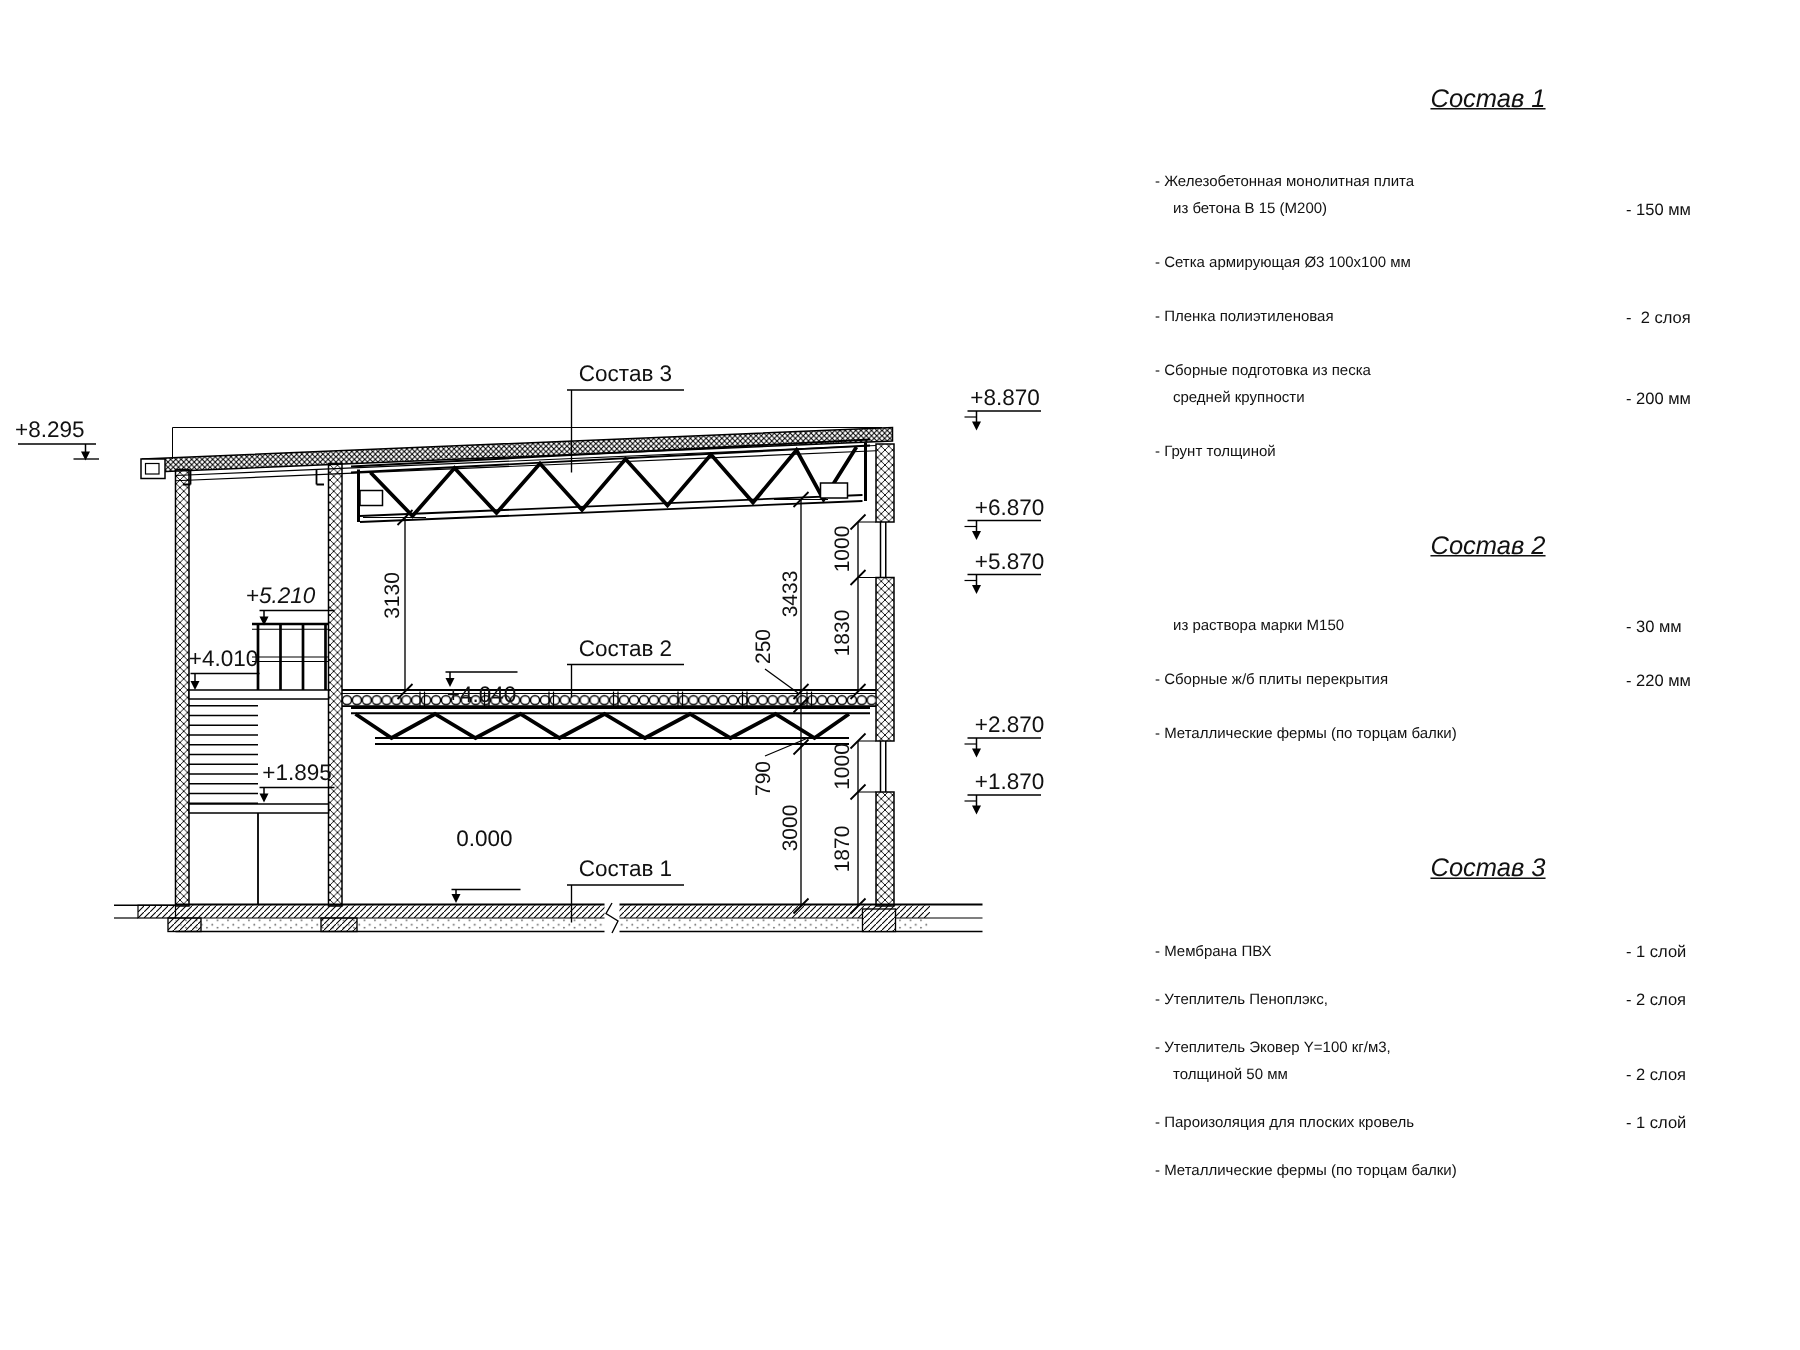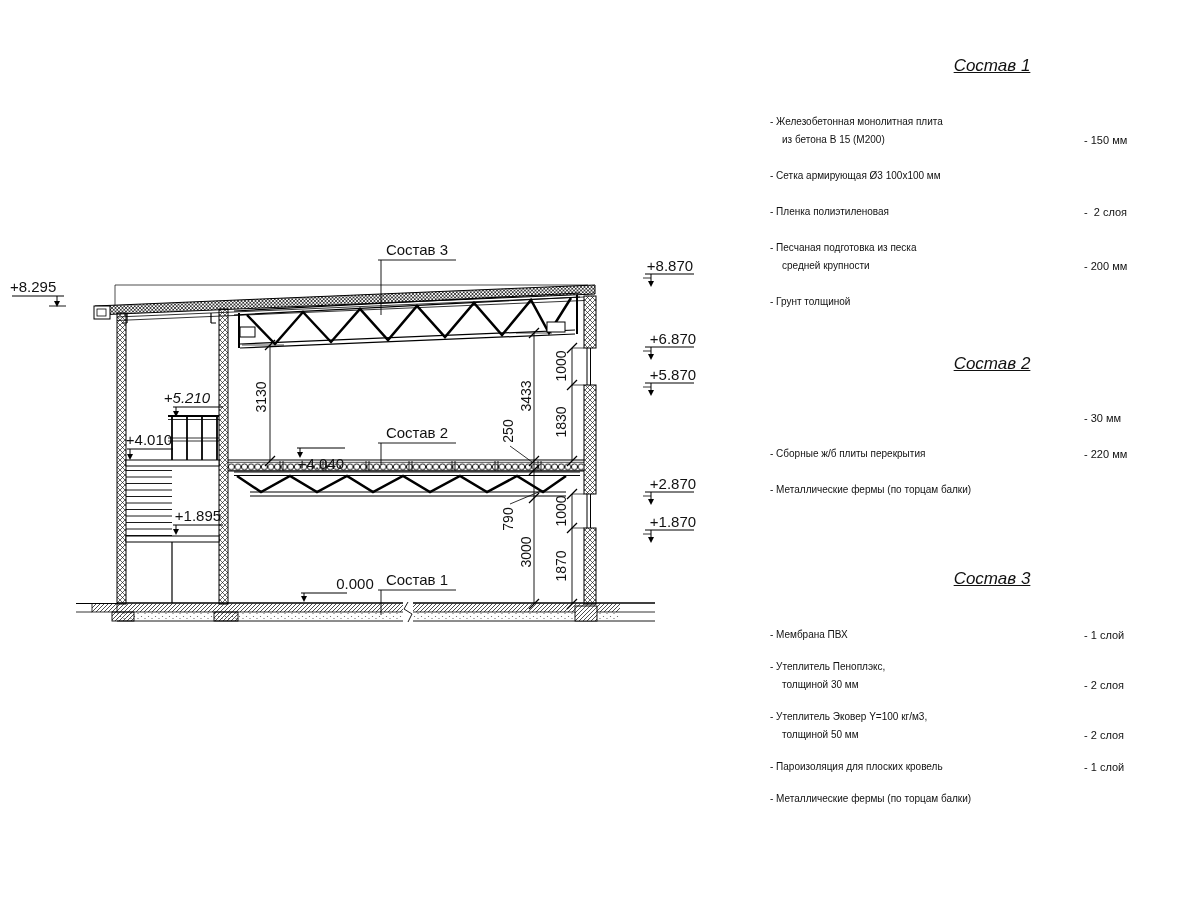--- a/index.html
+++ b/index.html
@@ -261,21 +261,21 @@
   <div class="lbl" style="left:10px;top:279px;width:54px;">+8.295</div>
   <div class="lbl ctr" style="left:645px;top:258px;width:50px;">+8.870</div>
   <div class="lbl ctr" style="left:648px;top:331px;width:50px;">+6.870</div>
   <div class="lbl ctr" style="left:648px;top:367px;width:50px;">+5.870</div>
   <div class="lbl ctr" style="left:648px;top:476px;width:50px;">+2.870</div>
   <div class="lbl ctr" style="left:648px;top:514px;width:50px;">+1.870</div>
   <div class="lbl ctr" style="left:162px;top:390px;width:50px;font-style:italic;">+5.210</div>
   <div class="lbl ctr" style="left:124px;top:432px;width:50px;">+4.010</div>
   <div class="lbl ctr" style="left:173px;top:508px;width:50px;">+1.895</div>
   <div class="lbl ctr" style="left:295px;top:456px;width:52px;">+4.040</div>
-  <div class="lbl ctr" style="left:299px;top:576px;width:48px;margin-left:32px;">0.000</div>
+  <div class="lbl ctr" style="left:299px;top:552px;width:48px;">0.000</div>
 
   <div class="lbl ctr" style="left:378px;top:242px;width:78px;">Состав 3</div>
   <div class="lbl ctr" style="left:378px;top:425px;width:78px;">Состав 2</div>
   <div class="lbl ctr" style="left:378px;top:572px;width:78px;">Состав 1</div>
 
   <div class="dim" style="left:231px;top:390px;">3130</div>
   <div class="dim" style="left:496px;top:389px;">3433</div>
   <div class="dim short" style="left:488px;top:424px;">250</div>
   <div class="dim short" style="left:488px;top:512px;">790</div>
   <div class="dim" style="left:496px;top:545px;">3000</div>
@@ -300,37 +300,38 @@
       <div class="spec-value"></div>
     </div>
     <div class="spec-item">
       <div class="spec-label">
         <div>- Пленка полиэтиленовая</div>
       </div>
       <div class="spec-value">-  2 слоя</div>
     </div>
     <div class="spec-item">
       <div class="spec-label">
-        <div>- Песчаная подготовка из песка</div>
+        <div>- Сборные подготовка из песка</div>
         <div class="l2">средней крупности</div>
       </div>
       <div class="spec-value">- 200 мм</div>
     </div>
     <div class="spec-item">
       <div class="spec-label">
         <div>- Грунт толщиной</div>
       </div>
       <div class="spec-value"></div>
     </div>
   </div>
 
   <div class="spec-section s2" style="top:353px;">
     <div class="spec-title">Состав 2</div>
     <div class="spec-item">
       <div class="spec-label">
+        <div class="l2">из раствора марки М150</div>
       </div>
       <div class="spec-value">- 30 мм</div>
     </div>
     <div class="spec-item">
       <div class="spec-label">
         <div>- Сборные ж/б плиты перекрытия</div>
       </div>
       <div class="spec-value">- 220 мм</div>
     </div>
     <div class="spec-item">
@@ -345,21 +346,20 @@
     <div class="spec-title">Состав 3</div>
     <div class="spec-item">
       <div class="spec-label">
         <div>- Мембрана ПВХ</div>
       </div>
       <div class="spec-value">- 1 слой</div>
     </div>
     <div class="spec-item">
       <div class="spec-label">
         <div>- Утеплитель Пеноплэкс,</div>
-        <div class="l2">толщиной 30 мм</div>
       </div>
       <div class="spec-value">- 2 слоя</div>
     </div>
     <div class="spec-item">
       <div class="spec-label">
         <div>- Утеплитель Эковер Y=100 кг/м3,</div>
         <div class="l2">толщиной 50 мм</div>
       </div>
       <div class="spec-value">- 2 слоя</div>
     </div>

